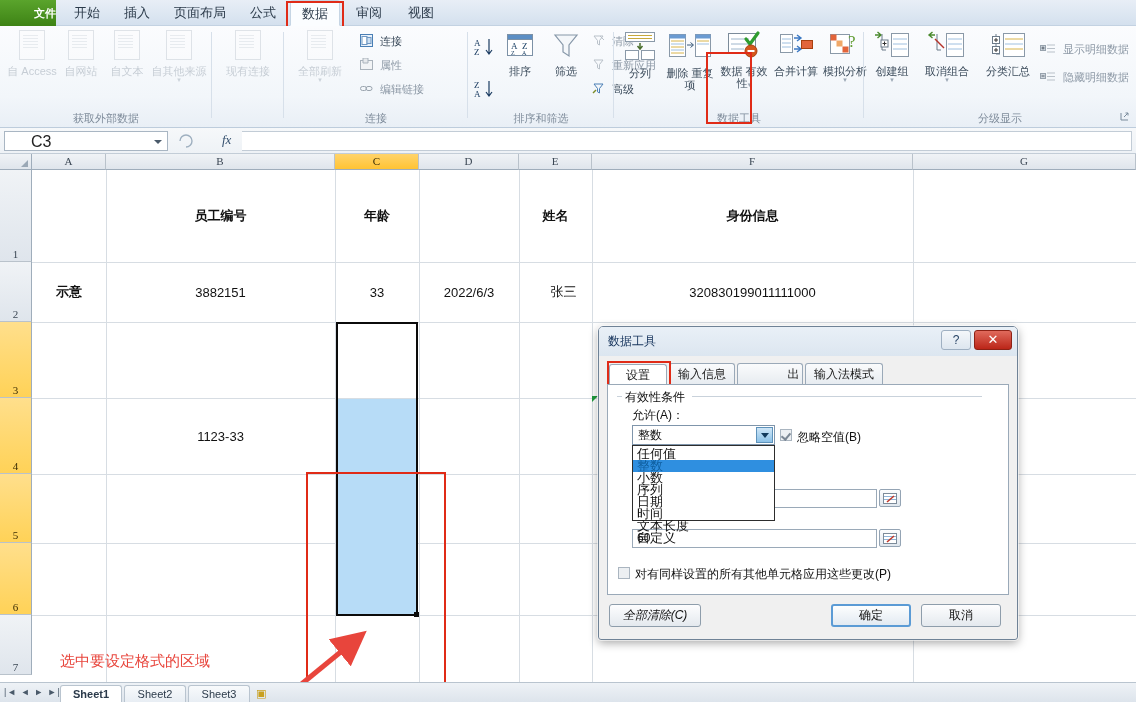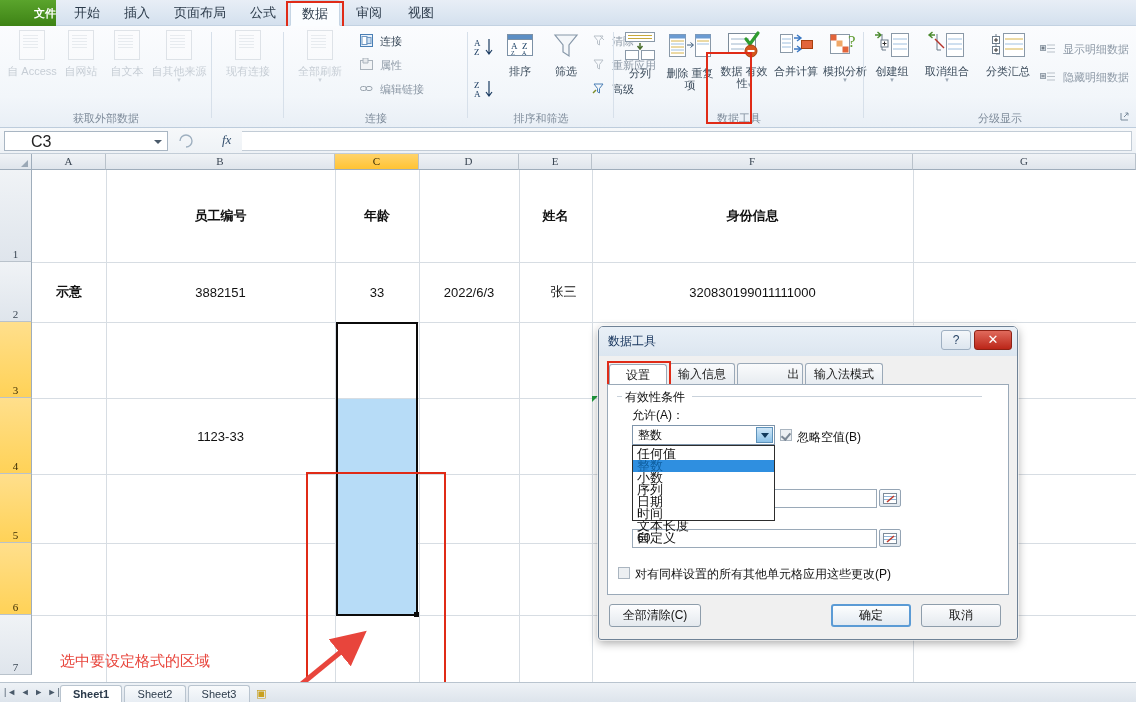--- a/index.html
+++ b/index.html
@@ -740,21 +740,21 @@
               <line x1="1" y1="3.5" x2="13" y2="3.5" stroke="#8fb4d8"></line>
               <line x1="1" y1="6.5" x2="13" y2="6.5" stroke="#8fb4d8"></line>
               <path d="M4 9 L11 3" stroke="#c0392b" stroke-width="1.6"></path>
             </svg>
         </div>
 
         <div class="chk disabled" style="left:10px;top:182px;"></div>
         <div class="lbl" style="left:27px;top:181px;">对有同样设置的所有其他单元格应用这些更改(P)</div>
       </div>
 
-      <div class="btn" style="left:2px;bottom:4px;width:92px;">全部清除(C)</div>
+      <div class="btn" style="left:2px;bottom:4px;width:92px;font-style:italic;">全部清除(C)</div>
       <div class="btn default" style="left:224px;bottom:4px;width:80px;">确定</div>
       <div class="btn" style="left:314px;bottom:4px;width:80px;">取消</div>
     </div>
   </div>
 
   <div class="sheetbar">
     <div class="nav-arrows">|◄ ◄ ► ►|</div>
     <div class="stab active" style="left:60px;width:62px;">Sheet1</div>
     <div class="stab" style="left:124px;width:62px;">Sheet2</div>
     <div class="stab" style="left:188px;width:62px;">Sheet3</div>

